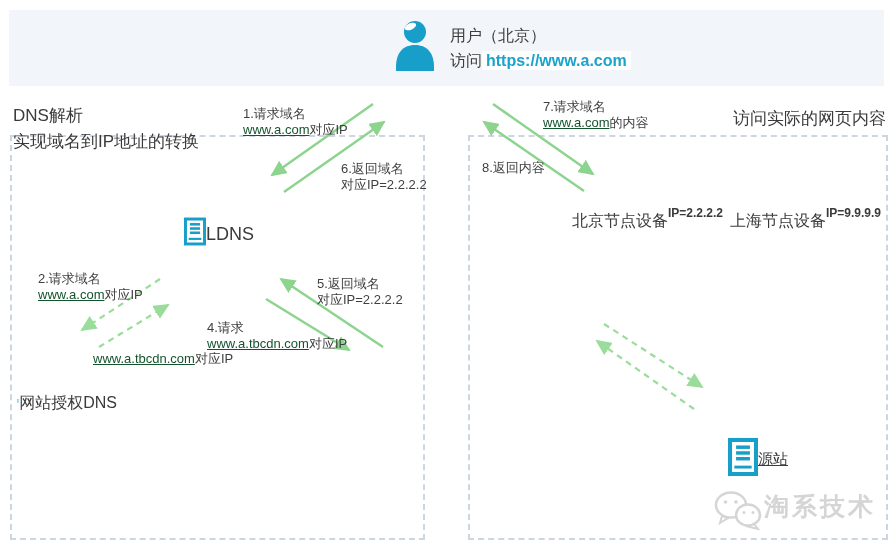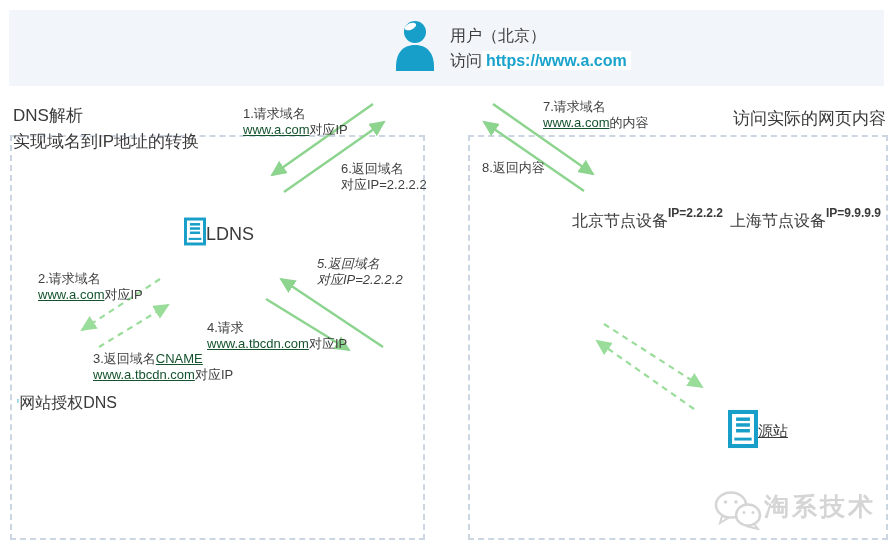--- a/index.html
+++ b/index.html
@@ -105,30 +105,29 @@
     <div>6.返回域名</div>
     <div>对应IP=2.2.2.2</div>
   </div>
 
   <div class="alabel" style="left:38px;top:271px;">
     <div>2.请求域名</div>
     <div><span class="link">www.a.com</span><span>对应IP</span></div>
   </div>
 
   <div class="alabel" style="left:93px;top:351px;">
-    <div><span>3.返回域名</span><span class="link">CNAME</span></div>
     <div><span class="link">www.a.tbcdn.com</span><span>对应IP</span></div>
   </div>
 
   <div class="alabel" style="left:207px;top:320px;">
     <div>4.请求</div>
     <div><span class="link">www.a.tbcdn.com</span><span>对应IP</span></div>
   </div>
 
-  <div class="alabel" style="left:317px;top:256px;font-style:italic;">
+  <div class="alabel" style="left:317px;top:276px;">
     <div>5.返回域名</div>
     <div>对应IP=2.2.2.2</div>
   </div>
 
   <div class="alabel" style="left:543px;top:99px;">
     <div>7.请求域名</div>
     <div><span class="link">www.a.com</span><span>的内容</span></div>
   </div>
 
   <div class="alabel" style="left:482px;top:160px;">
@@ -174,21 +173,21 @@
     <svg width="66" height="58" viewBox="0 0 66 58" style="margin-left:4px;">
       <rect x="0" y="0" width="66" height="45" rx="5" fill="#189fc9"></rect>
       <rect x="7" y="7" width="52" height="26" rx="2" fill="#fff"></rect>
       <polygon points="27,45 39,45 45,53 21,53" fill="#189fc9"></polygon>
       <rect x="15" y="53" width="36" height="5" rx="2" fill="#189fc9"></rect>
     </svg>
     <div class="node-label">上海节点设备</div>
     <div class="node-ip">IP=9.9.9.9</div>
   </div>
 
-  <div class="node" style="left:728px;top:396px;width:60px;text-decoration:underline;">
+  <div class="node" style="left:728px;top:424px;width:60px;text-decoration:underline;">
     <svg width="50" height="66" viewBox="0 0 52 66">
       <rect x="3.5" y="3.5" width="45" height="59" fill="#fff" stroke="#189fc9" stroke-width="7"></rect>
       <rect x="14" y="13" width="24" height="6" fill="#189fc9"></rect>
       <rect x="14" y="23" width="24" height="6" fill="#189fc9"></rect>
       <rect x="14" y="33" width="24" height="6" fill="#189fc9"></rect>
       <rect x="11" y="48" width="30" height="5" fill="#189fc9"></rect>
     </svg>
     <div class="node-label" style="font-size:15px;">源站</div>
   </div>
 

